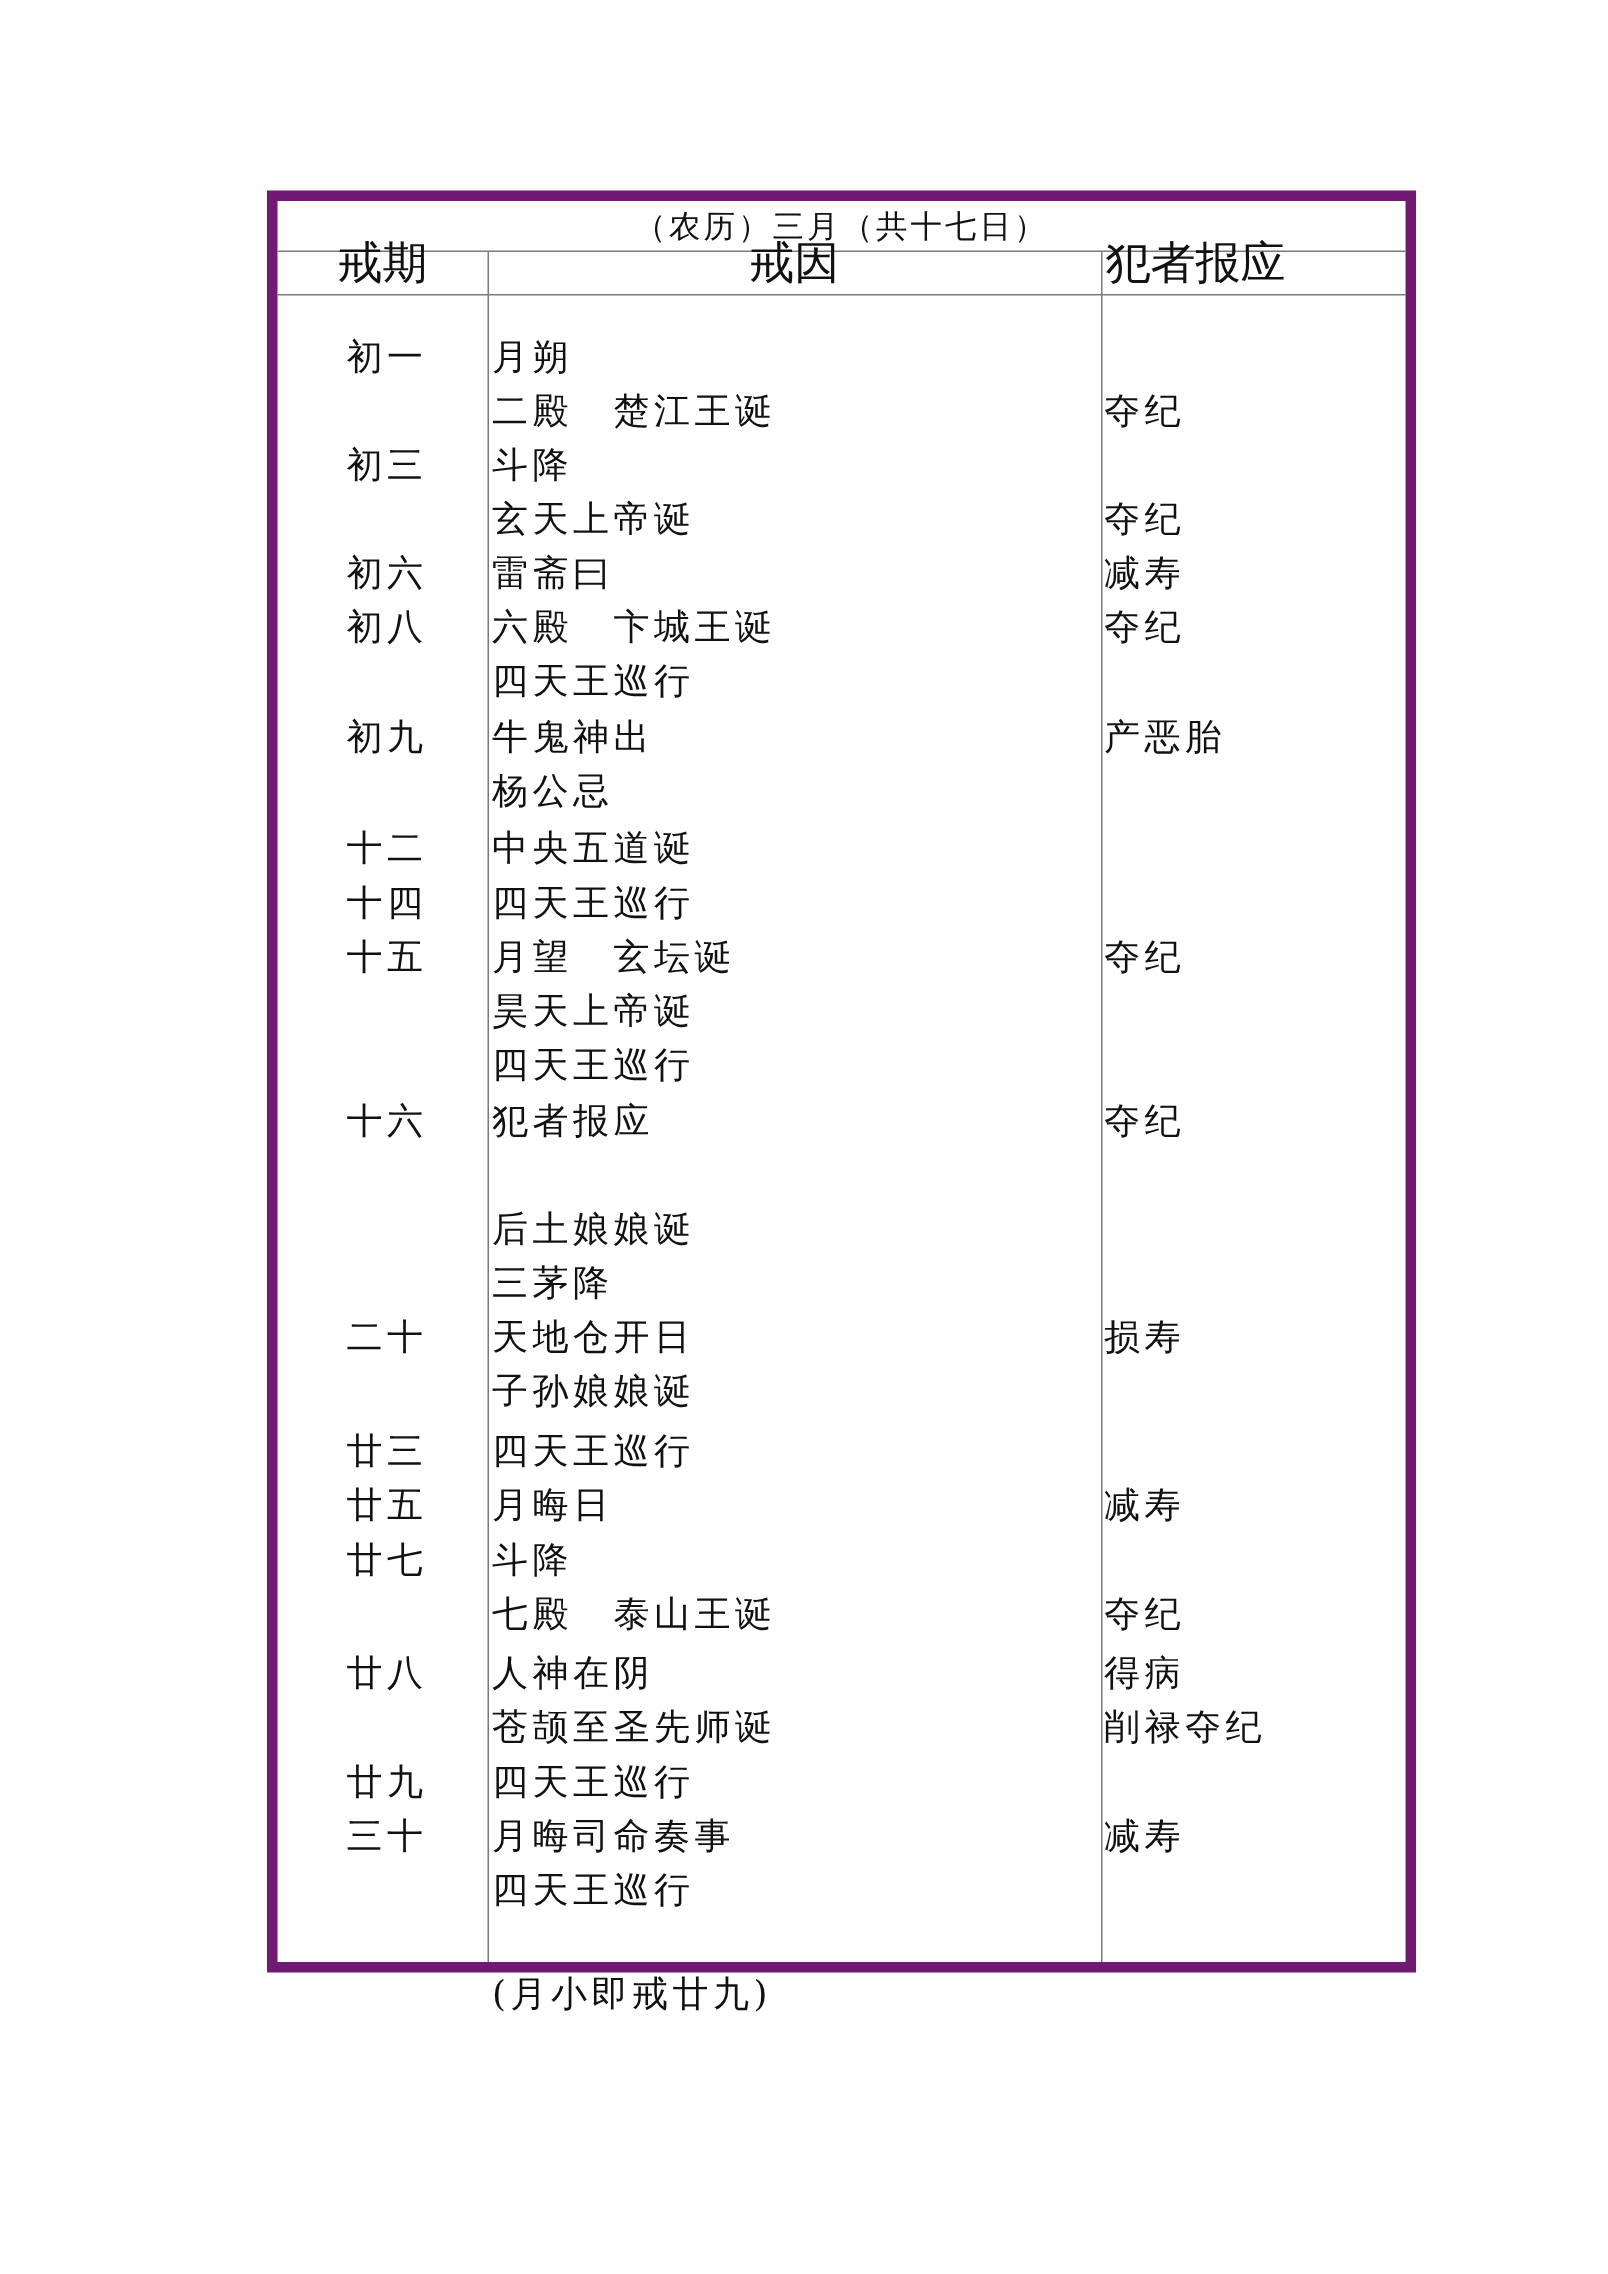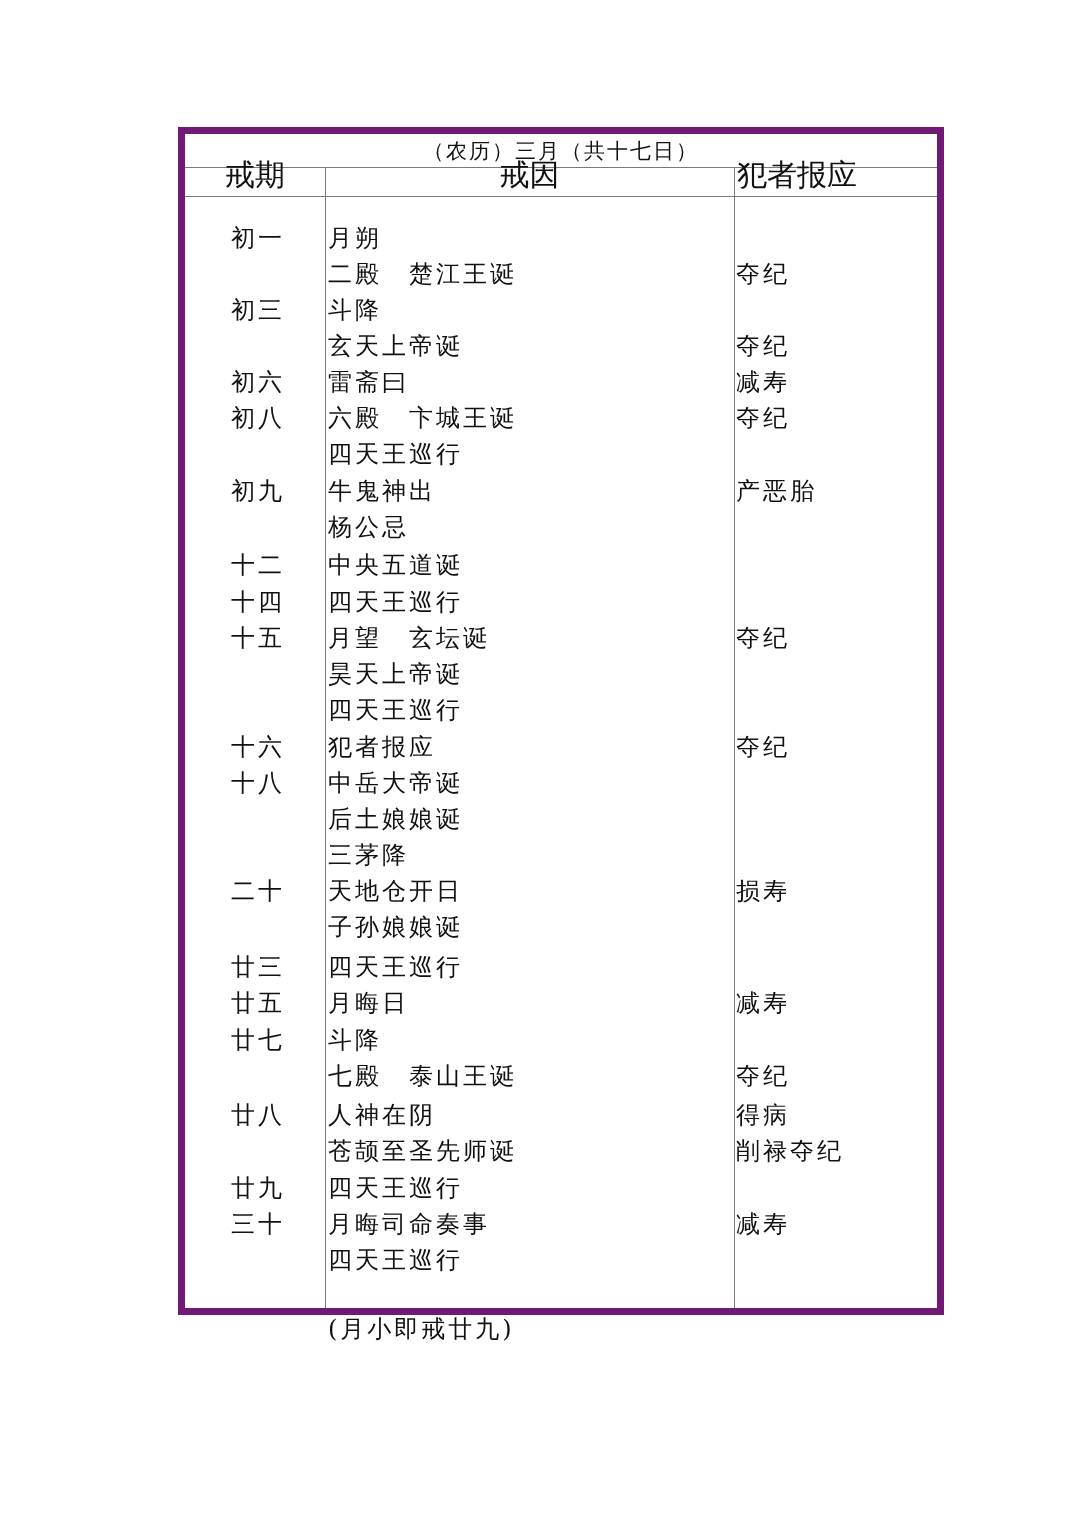--- a/index.html
+++ b/index.html
@@ -102,25 +102,20 @@
       <div class="line" style="top: 483px;">
         <span class="d"></span>
         <span class="r">四天王巡行</span>
         <span class="p"></span>
       </div>
       <div class="line" style="top: 520px;">
         <span class="d">十六</span>
         <span class="r">犯者报应</span>
         <span class="p">夺纪</span>
       </div>
-      <div class="line" style="top: 556px;">
-        <span class="d">十八</span>
-        <span class="r">中岳大帝诞</span>
-        <span class="p"></span>
-      </div>
       <div class="line" style="top: 592px;">
         <span class="d"></span>
         <span class="r">后土娘娘诞</span>
         <span class="p"></span>
       </div>
       <div class="line" style="top: 628px;">
         <span class="d"></span>
         <span class="r">三茅降</span>
         <span class="p"></span>
       </div>

